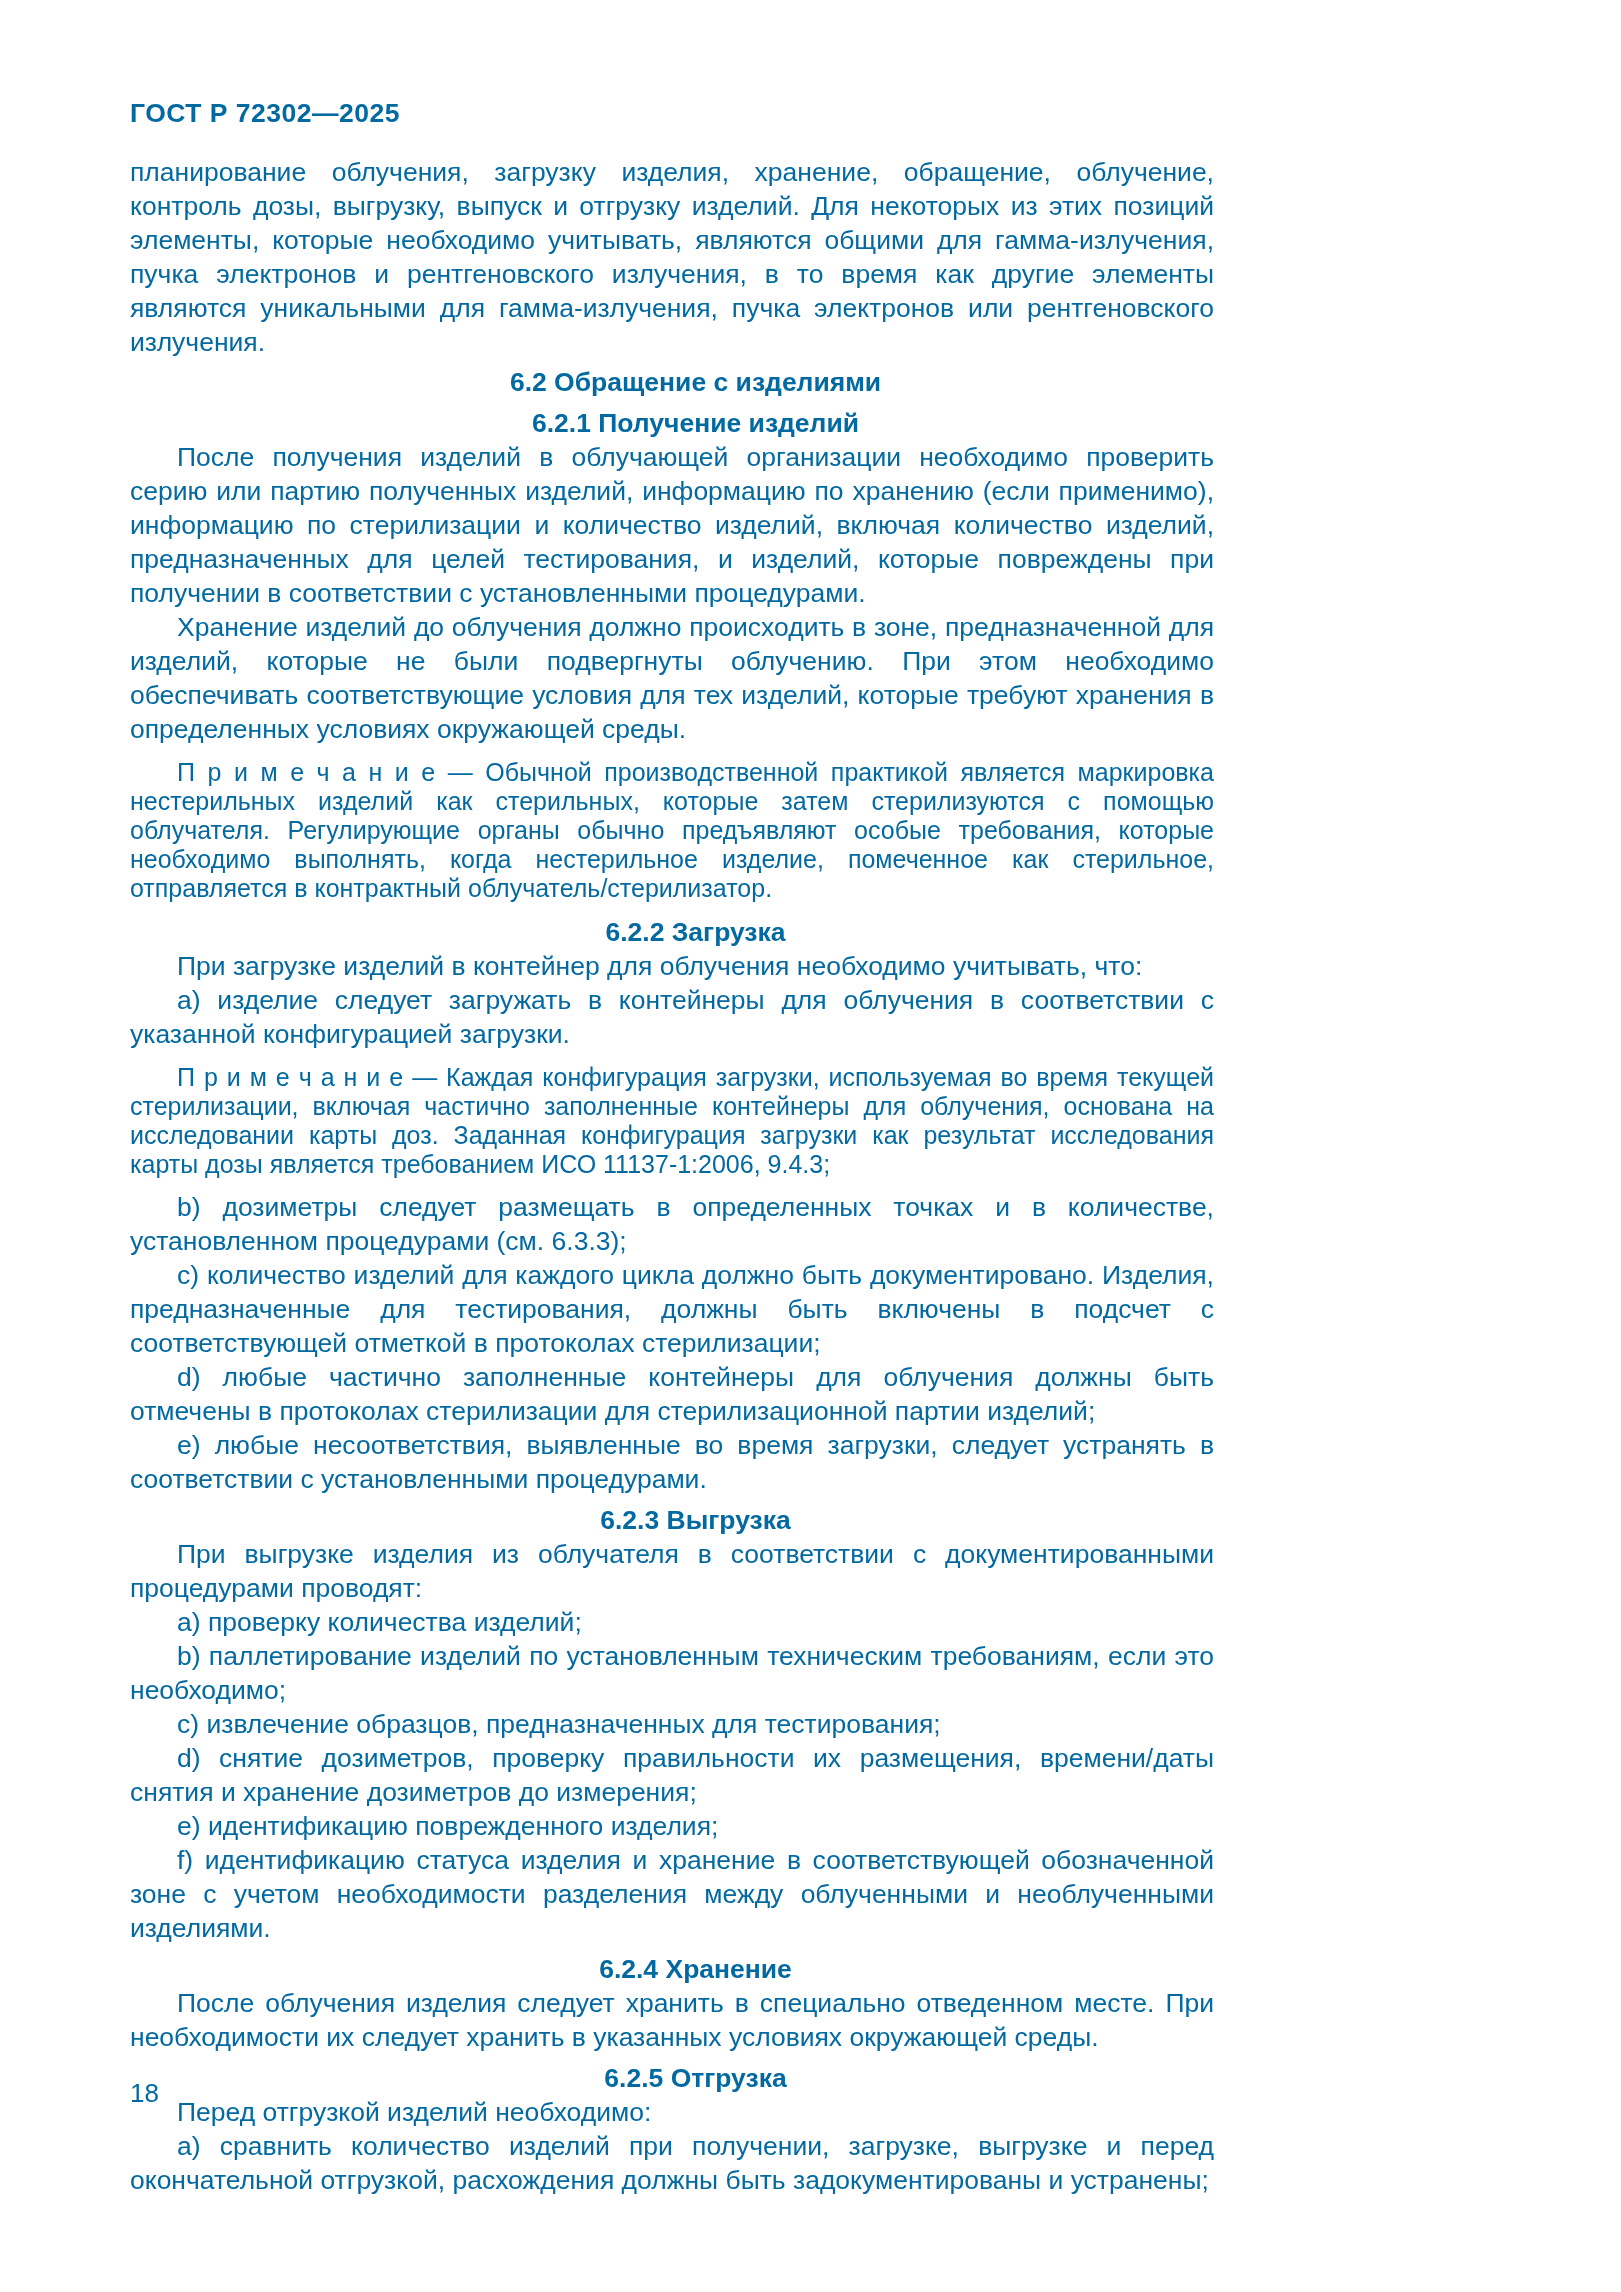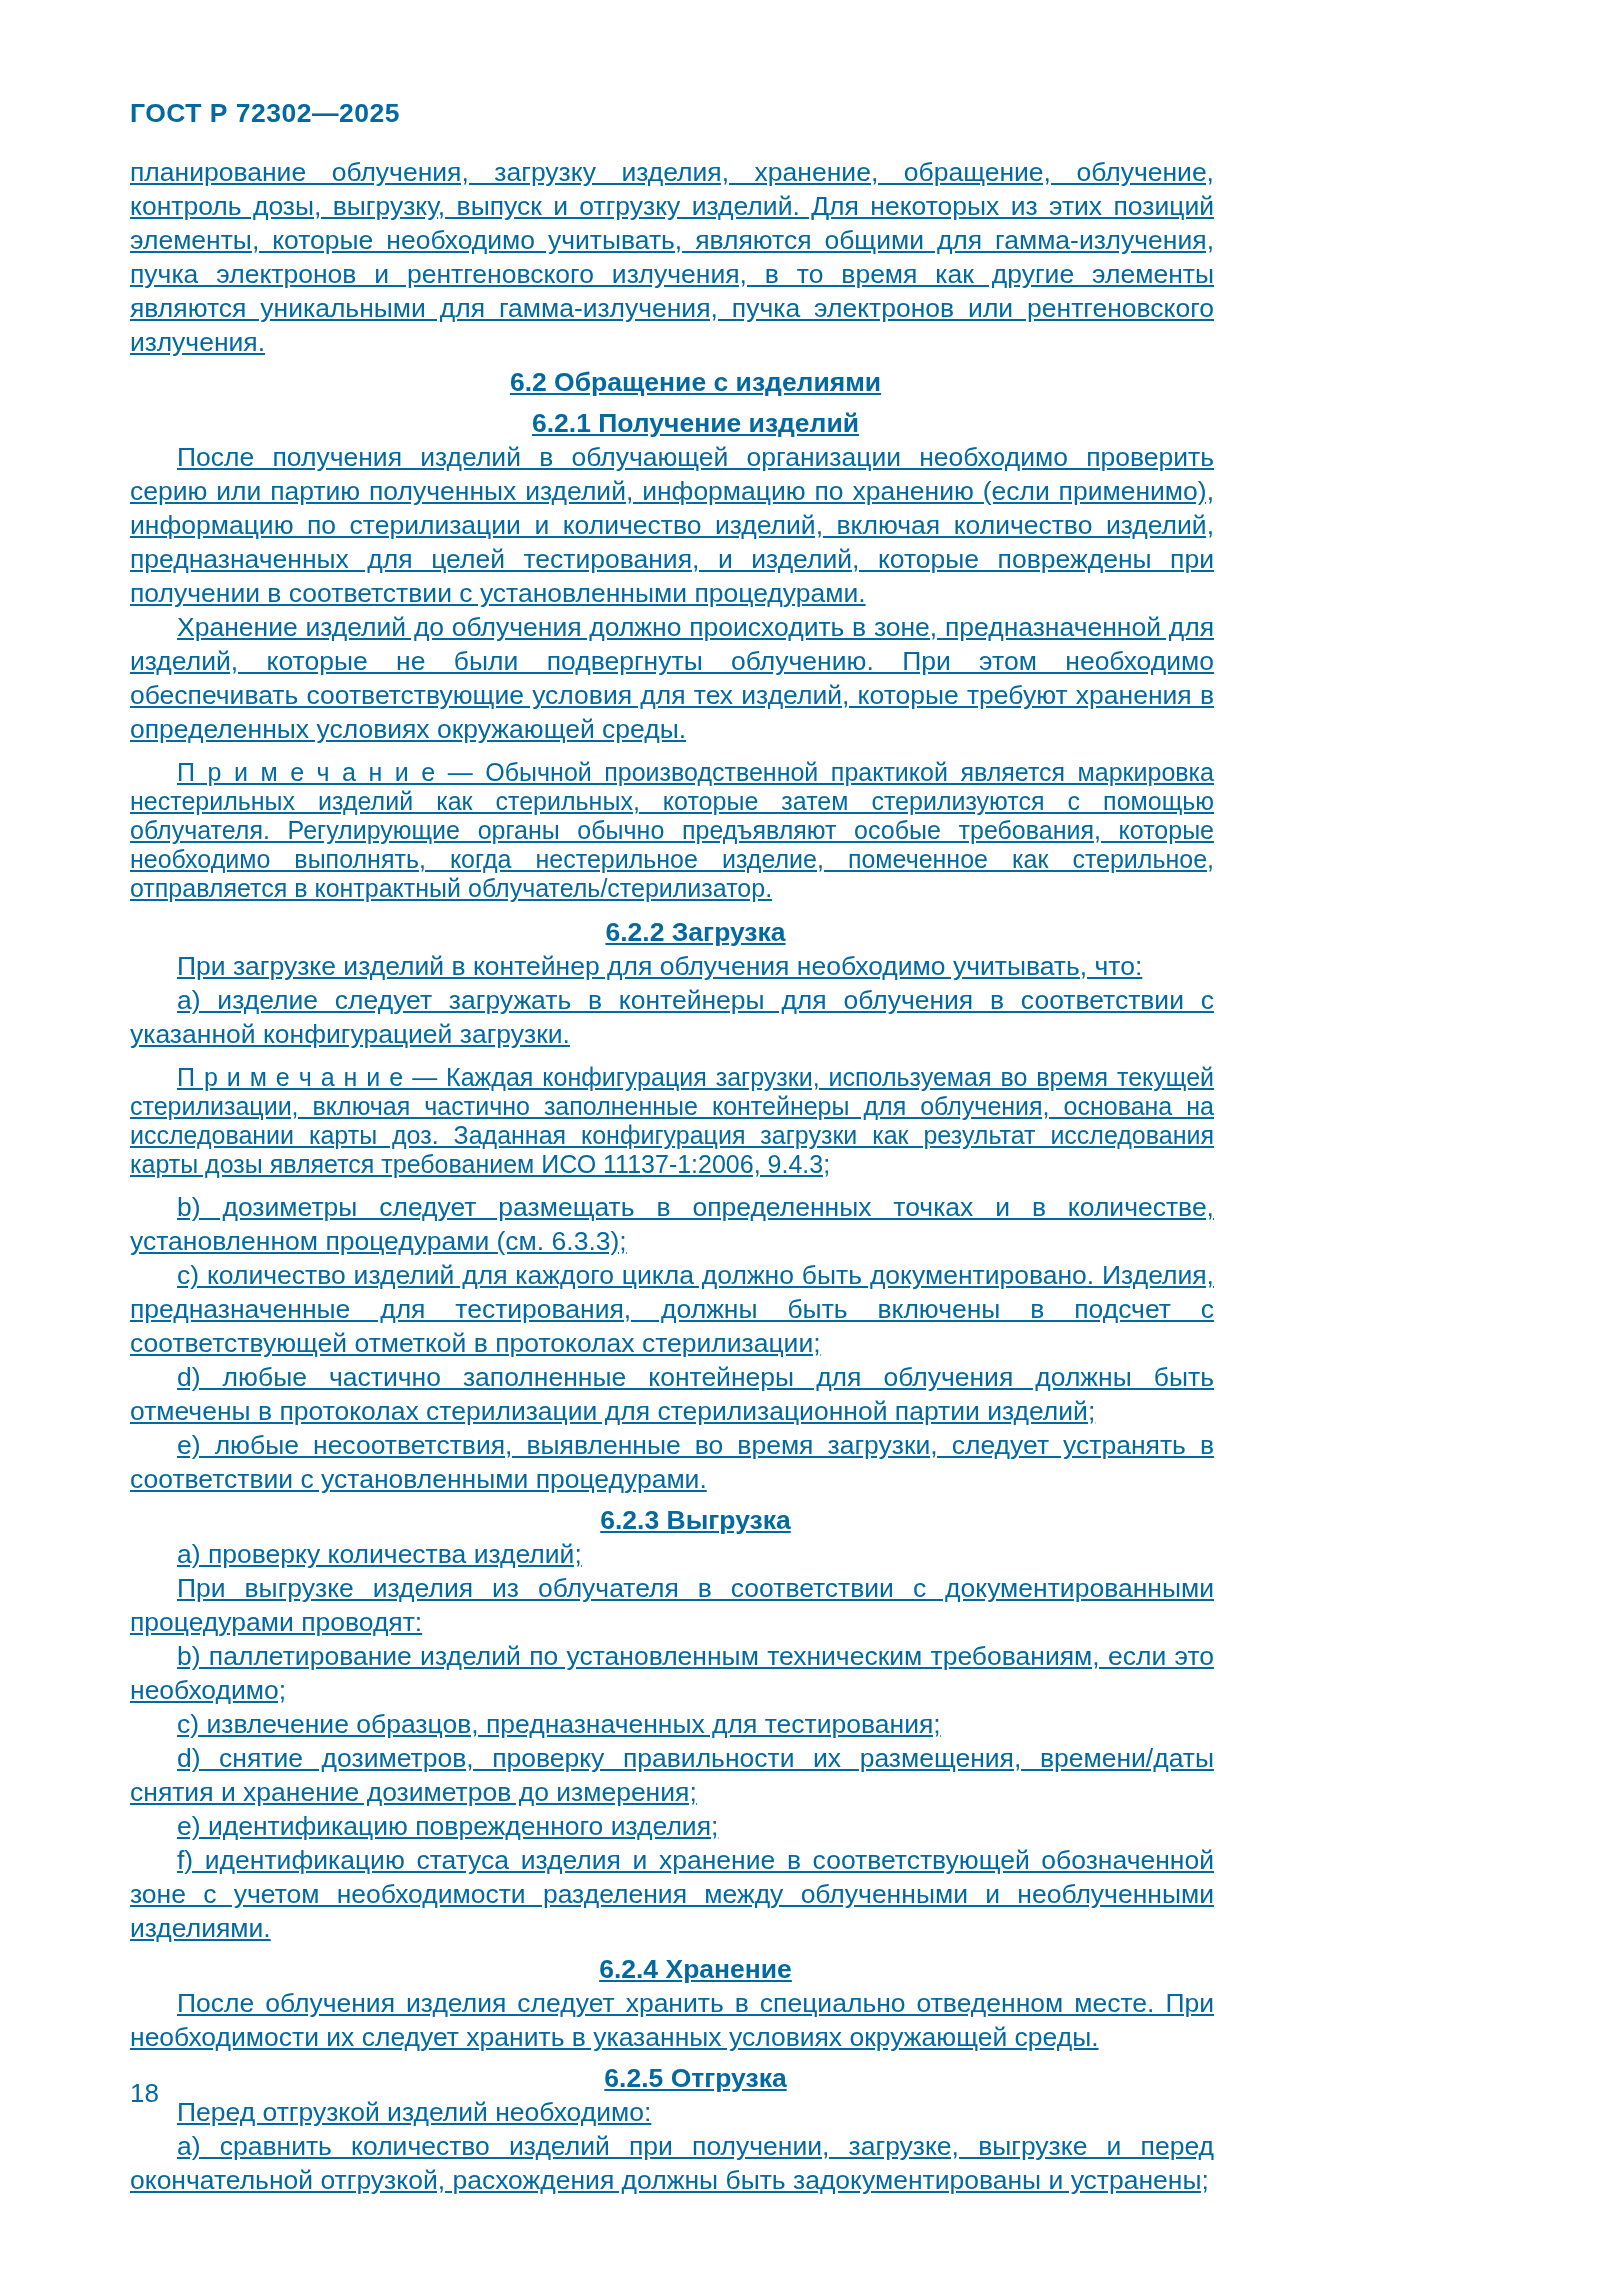--- a/index.html
+++ b/index.html
@@ -13,21 +13,21 @@
     box-sizing: border-box;
     padding: 98px 128px 0 130px;
     overflow: hidden;
   }
   .running-header {
     font-size: 26.5px;
     font-weight: bold;
     margin: 0 0 25.5px 0;
     letter-spacing: 0.5px;
   }
-  .doc-body { font-size: 26.5px; line-height: 34px; text-decoration: underline; }
+  .doc-body { font-size: 26.5px; line-height: 34px; }
   .para {
     margin: 0;
     text-align: justify;
   }
   .indent { text-indent: 47px; }
   .heading {
     margin: 6.9px 0 0 0;
     font-weight: bold;
     text-indent: 47px;
     text-align: center;
@@ -62,22 +62,22 @@
     <p class="note">П р и м е ч а н и е — Обычной производственной практикой является маркировка нестерильных изделий как стерильных, которые затем стерилизуются с помощью облучателя. Регулирующие органы обычно предъявляют особые требования, которые необходимо выполнять, когда нестерильное изделие, помеченное как стерильное, отправляется в контрактный облучатель/стерилизатор.</p>
     <p class="heading">6.2.2 Загрузка</p>
     <p class="para indent">При загрузке изделий в контейнер для облучения необходимо учитывать, что:</p>
     <p class="para indent">а) изделие следует загружать в контейнеры для облучения в соответствии с указанной конфигурацией загрузки.</p>
     <p class="note">П р и м е ч а н и е — Каждая конфигурация загрузки, используемая во время текущей стерилизации, включая частично заполненные контейнеры для облучения, основана на исследовании карты доз. Заданная конфигурация загрузки как результат исследования карты дозы является требованием ИСО 11137-1:2006, 9.4.3;</p>
     <p class="para indent">b) дозиметры следует размещать в определенных точках и в количестве, установленном процедурами (см. 6.3.3);</p>
     <p class="para indent">c) количество изделий для каждого цикла должно быть документировано. Изделия, предназначенные для тестирования, должны быть включены в подсчет с соответствующей отметкой в протоколах стерилизации;</p>
     <p class="para indent">d) любые частично заполненные контейнеры для облучения должны быть отмечены в протоколах стерилизации для стерилизационной партии изделий;</p>
     <p class="para indent">e) любые несоответствия, выявленные во время загрузки, следует устранять в соответствии с установленными процедурами.</p>
     <p class="heading">6.2.3 Выгрузка</p>
+    <p class="para indent">При выгрузке изделия из облучателя в соответствии с документированными процедурами проводят:</p>
     <p class="para indent">а) проверку количества изделий;</p>
-    <p class="para indent">При выгрузке изделия из облучателя в соответствии с документированными процедурами проводят:</p>
     <p class="para indent">b) паллетирование изделий по установленным техническим требованиям, если это необходимо;</p>
     <p class="para indent">c) извлечение образцов, предназначенных для тестирования;</p>
     <p class="para indent">d) снятие дозиметров, проверку правильности их размещения, времени/даты снятия и хранение дозиметров до измерения;</p>
     <p class="para indent">e) идентификацию поврежденного изделия;</p>
     <p class="para indent">f) идентификацию статуса изделия и хранение в соответствующей обозначенной зоне с учетом необходимости разделения между облученными и необлученными изделиями.</p>
     <p class="heading">6.2.4 Хранение</p>
     <p class="para indent">После облучения изделия следует хранить в специально отведенном месте. При необходимости их следует хранить в указанных условиях окружающей среды.</p>
     <p class="heading">6.2.5 Отгрузка</p>
     <p class="para indent">Перед отгрузкой изделий необходимо:</p>
     <p class="para indent">а) сравнить количество изделий при получении, загрузке, выгрузке и перед окончательной отгрузкой, расхождения должны быть задокументированы и устранены;</p>

